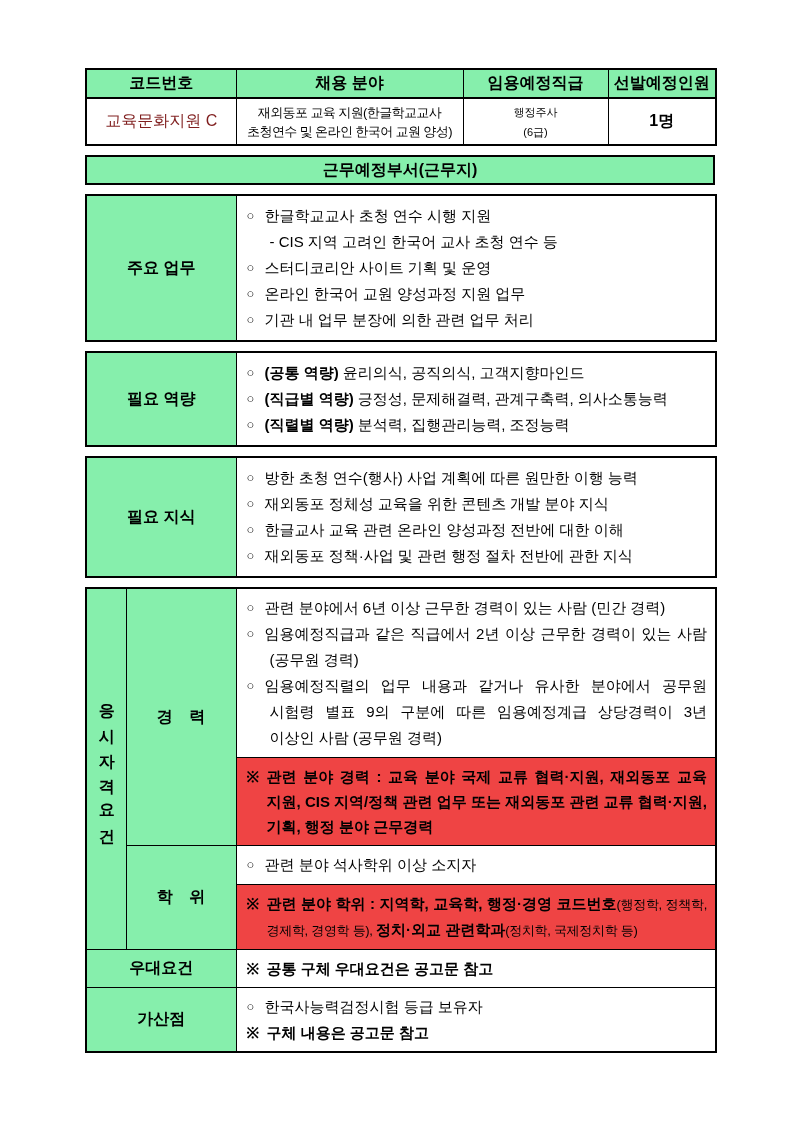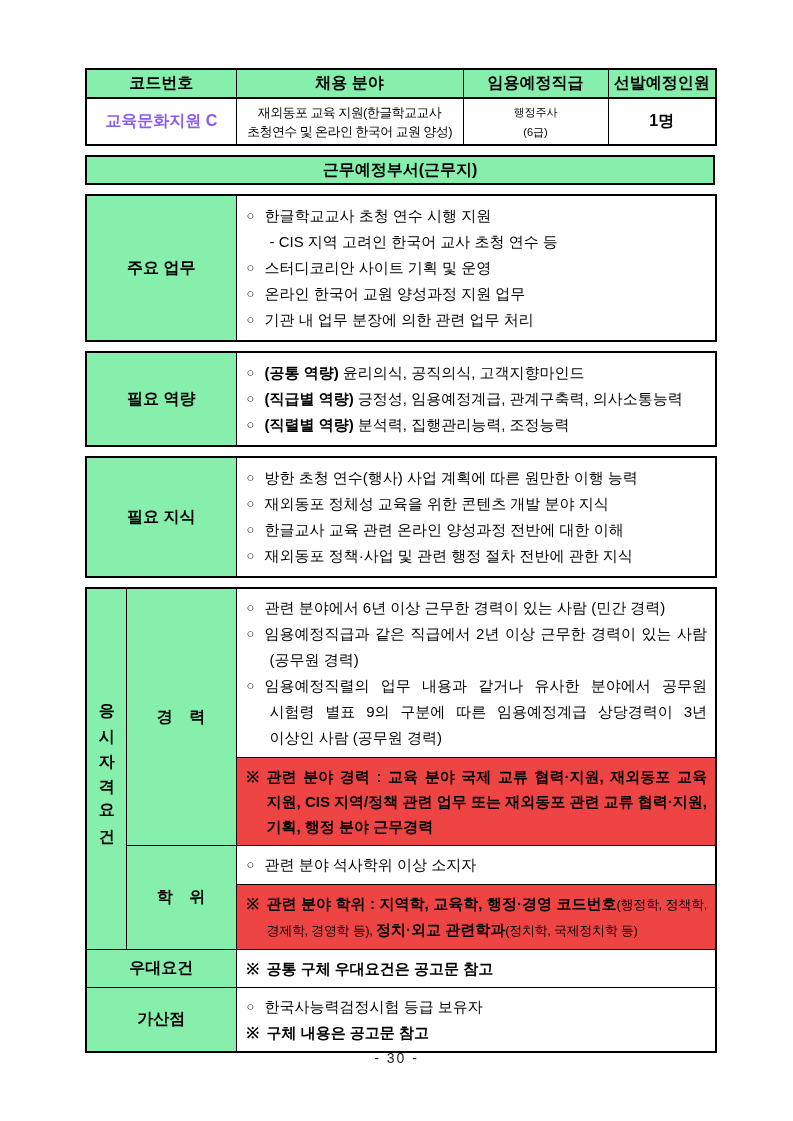--- a/index.html
+++ b/index.html
@@ -11,21 +11,21 @@
   table { width: 100%; border-collapse: collapse; table-layout: fixed; margin-bottom: 9px; }
   table, th, td { border: 1px solid #000; }
   table { border: 2px solid #000; }
   th { border-bottom: 2px solid #000; }
 
   th, .lbl { background: #86efac; font-weight: 700; text-align: center; vertical-align: middle; font-size: 16px; }
   td { vertical-align: middle; }
 
   .t1 th { height: 29px; }
   .t1 td { height: 47px; text-align: center; }
-  .code-cell { font-size: 16px; font-weight: 700; color: #8b5cf6; }
+  .code-cell { font-size: 16px; font-weight: 400; color: #7f1d1d; }
   .field-cell { font-size: 13px; letter-spacing: -0.6px; line-height: 19px; }
   .grade-cell { font-size: 11px; line-height: 20px; }
   .count-cell { font-size: 16px; font-weight: 700; }
 
   .t2 th { height: 28px; }
   .t2 td { height: 27px; text-align: center; font-size: 15px; }
 
   .body-cell { padding: 7px 8px 7px 10px; font-size: 15px; }
   .li { position: relative; padding-left: 23px; text-indent: -23px; line-height: 26px;
         text-align: justify; word-break: keep-all; }
@@ -114,21 +114,21 @@
     <table class="t4">
       <colgroup>
           <col style="width:150px">
           <col style="width:480px">
         </colgroup>
       <tbody>
           <tr>
         <td class="lbl">필요 역량</td>
         <td class="body-cell">
           <div class="li"><span class="marker">○</span><span class="boldseg">(공통 역량)</span><span> 윤리의식, 공직의식, 고객지향마인드</span></div>
-          <div class="li"><span class="marker">○</span><span class="boldseg">(직급별 역량)</span><span> 긍정성, 임용예정계급, 관계구축력, 의사소통능력</span></div>
+          <div class="li"><span class="marker">○</span><span class="boldseg">(직급별 역량)</span><span> 긍정성, 문제해결력, 관계구축력, 의사소통능력</span></div>
           <div class="li"><span class="marker">○</span><span class="boldseg">(직렬별 역량)</span><span> 분석력, 집행관리능력, 조정능력</span></div>
         </td>
       </tr>
     </tbody>
       </table>
 
     <table class="t5">
       <colgroup>
           <col style="width:150px">
           <col style="width:480px">
@@ -193,14 +193,13 @@
         <td class="content-cell">
           <div class="li"><span class="marker">○</span><span>한국사능력검정시험 등급 보유자</span></div>
           <div class="note"><span class="marker">※</span><span>구체 내용은 공고문 참고</span></div>
         </td>
       </tr>
     </tbody>
       </table>
 
   </div>
 
-  <div class="footer">- 30 -</div>
 </div>
 
 </body></html>

